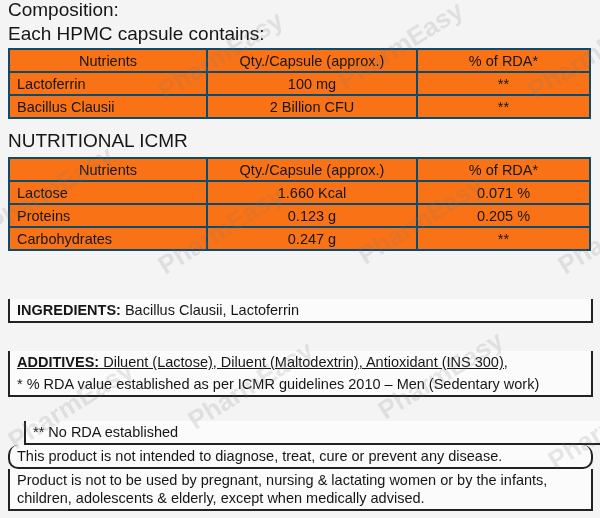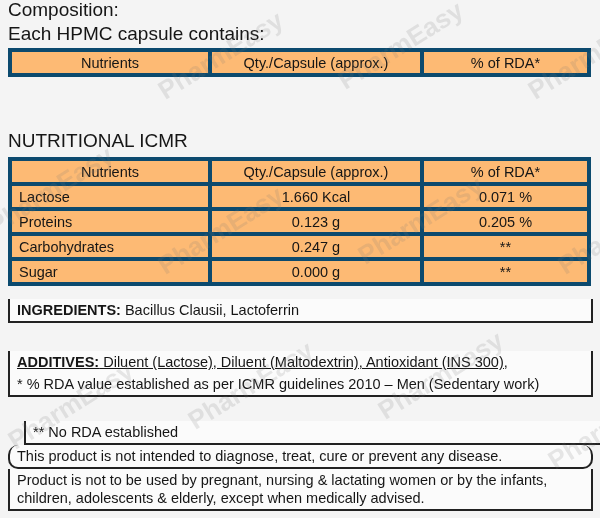--- a/index.html
+++ b/index.html
@@ -2,21 +2,21 @@
 <html><head>
 <meta charset="utf-8">
 <style>
   html, body { margin:0; padding:0; }
   body { width:600px; height:518px; background:#f4f4f4; position:relative; overflow:hidden;
          font-family:"Liberation Sans", sans-serif; color:#161616; }
   .t { position:absolute; font-size:19px; line-height:17px; white-space:nowrap; }
   .hdr1 { left:8px; top:1px; }
   .hdr2 { left:8px; top:1px;margin-top:24px; }
   table { position:absolute; border-collapse:collapse; font-size:14.5px; }
-  td { border:4px solid #0c4a6e; padding:0 7px; height:21px; line-height:18px; background:#fdba74; }
+  td { border:2px solid #0c4a6e; padding:0 7px; height:21px; line-height:18px; background:#f97316; }
   td.c { text-align:center; }
   #tbl1 { left:8px; top:48px; width:583px; }
   #tbl2 { left:8px; top:157px; width:583px; }
   .col1 { width:182px; } .col2 { width:194px; }
   .nf { left:8px; top:132px; }
   .box { position:absolute; left:8px; width:567px; border:2px solid #222; border-top:none;
          padding:2px 7px; font-size:14.5px; line-height:18px; background:#fbfbfb; }
   b { font-weight:bold; }
   .wm { position:absolute; color:rgba(120,120,120,0.16); font-size:26px; font-weight:bold;
         transform:rotate(-32deg); pointer-events:none; white-space:nowrap; }
@@ -26,20 +26,30 @@
 
 <div class="t hdr1">Composition:</div>
 <div class="t hdr2">Each HPMC capsule contains:</div>
 
 <table id="tbl1">
   <tbody>
       <tr>
     <td class="c col1">Nutrients</td>
     <td class="c col2">Qty./Capsule (approx.)</td>
     <td class="c">% of RDA*</td>
+  </tr>
+  <tr>
+    <td>Lactoferrin</td>
+    <td class="c">100 mg</td>
+    <td class="c">**</td>
+  </tr>
+  <tr>
+    <td>Bacillus Clausii</td>
+    <td class="c">2 Billion CFU</td>
+    <td class="c">**</td>
   </tr>
 </tbody>
   </table>
 
 <div class="t nf">NUTRITIONAL ICMR</div>
 
 <table id="tbl2">
   <tbody>
       <tr>
     <td class="c col1">Nutrients</td>
@@ -52,25 +62,20 @@
     <td class="c">0.071 %</td>
   </tr>
   <tr>
     <td>Proteins</td>
     <td class="c">0.123 g</td>
     <td class="c">0.205 %</td>
   </tr>
   <tr>
     <td>Carbohydrates</td>
     <td class="c">0.247 g</td>
-    <td class="c">**</td>
-  </tr>
-  <tr>
-    <td>Sugar</td>
-    <td class="c">0.000 g</td>
     <td class="c">**</td>
   </tr>
 </tbody>
   </table>
 
 <div class="box" style="top:299px;">
   <b>INGREDIENTS:</b><span> Bacillus Clausii, Lactoferrin</span>
 </div>
 <div class="box" style="top:351px; white-space:normal;text-decoration:underline;">
   <b>ADDITIVES:</b><span> Diluent (Lactose), Diluent (Maltodextrin), Antioxidant (INS 300), Antisticking Agent [INS 470(iii)]</span>

